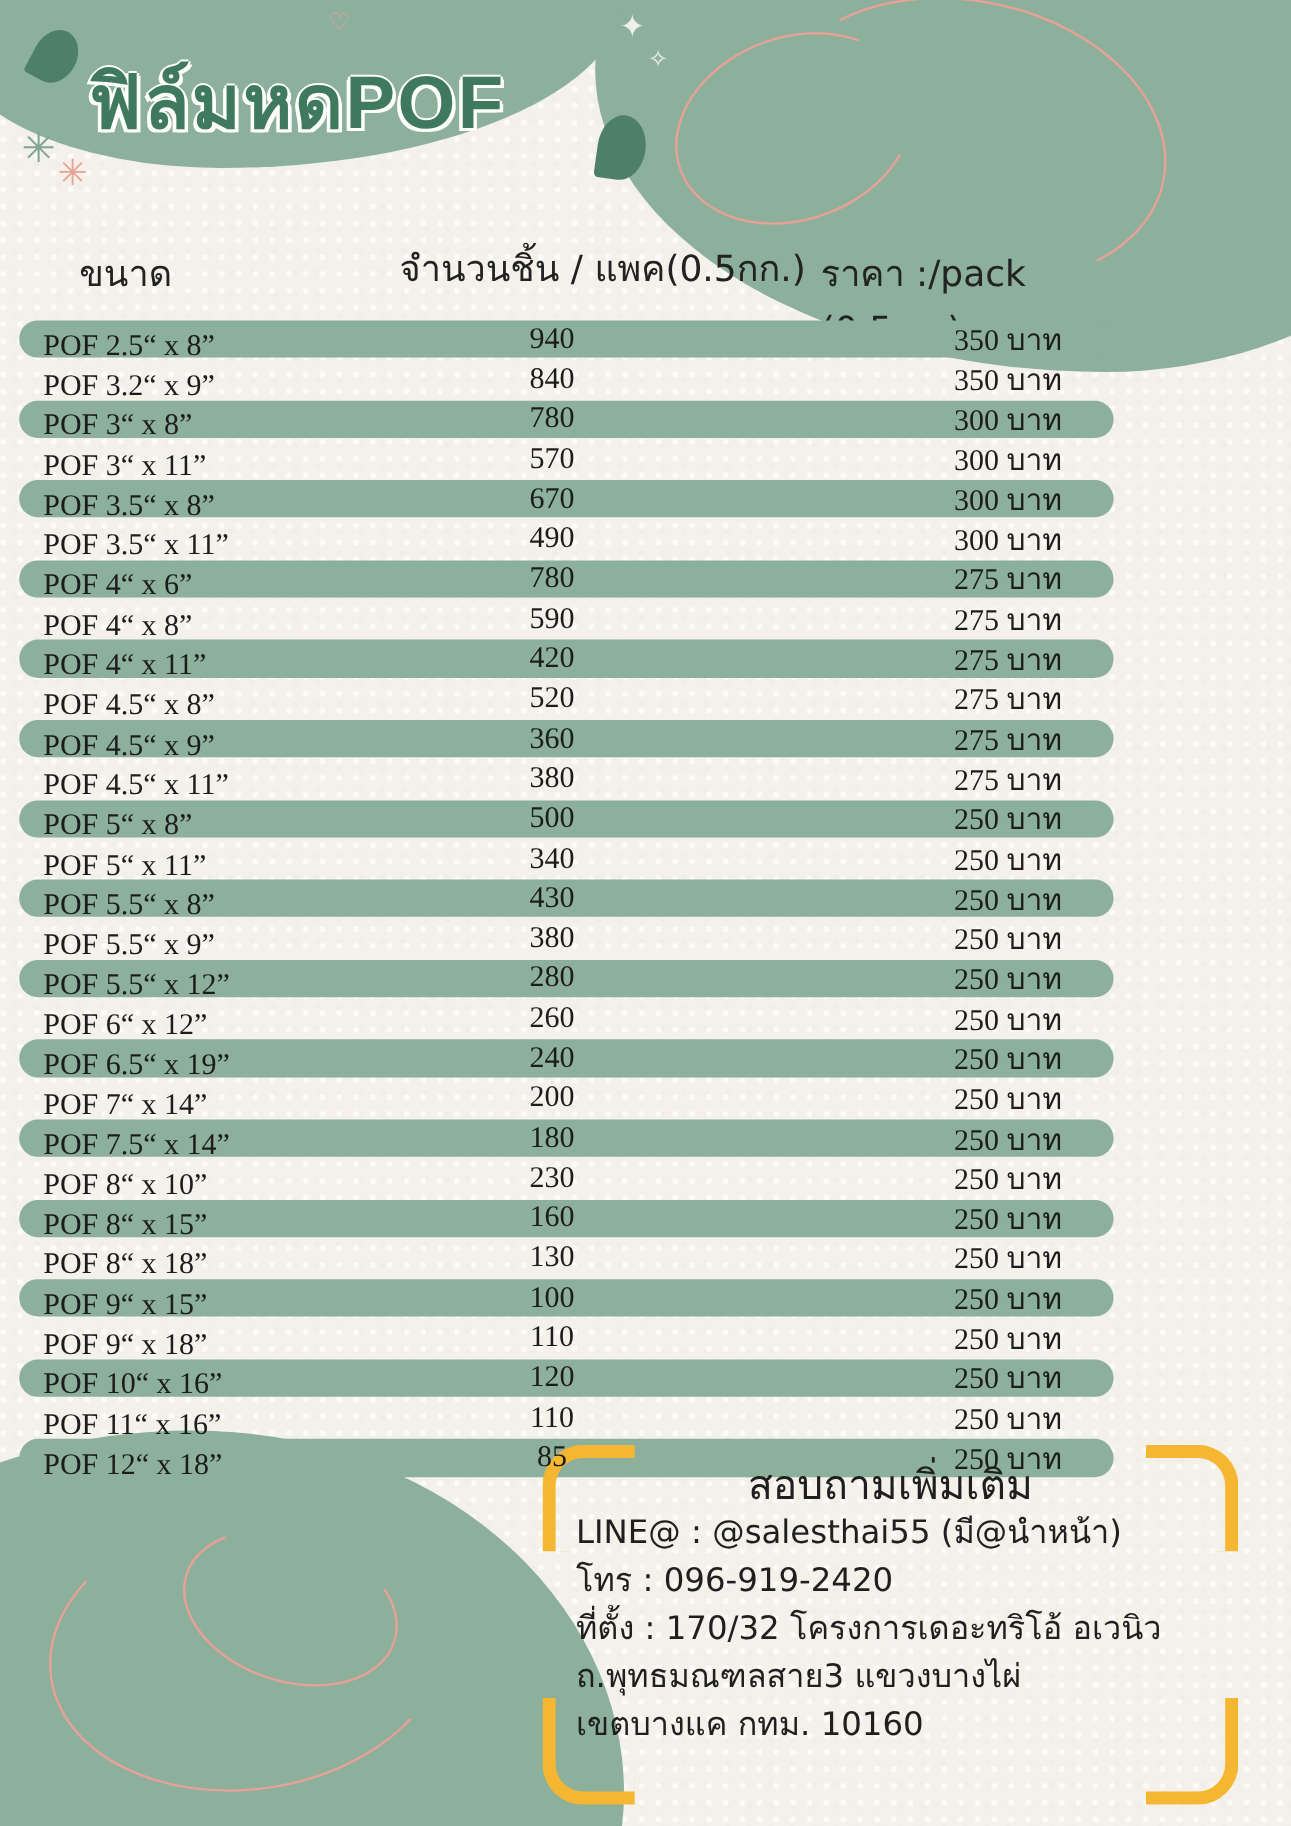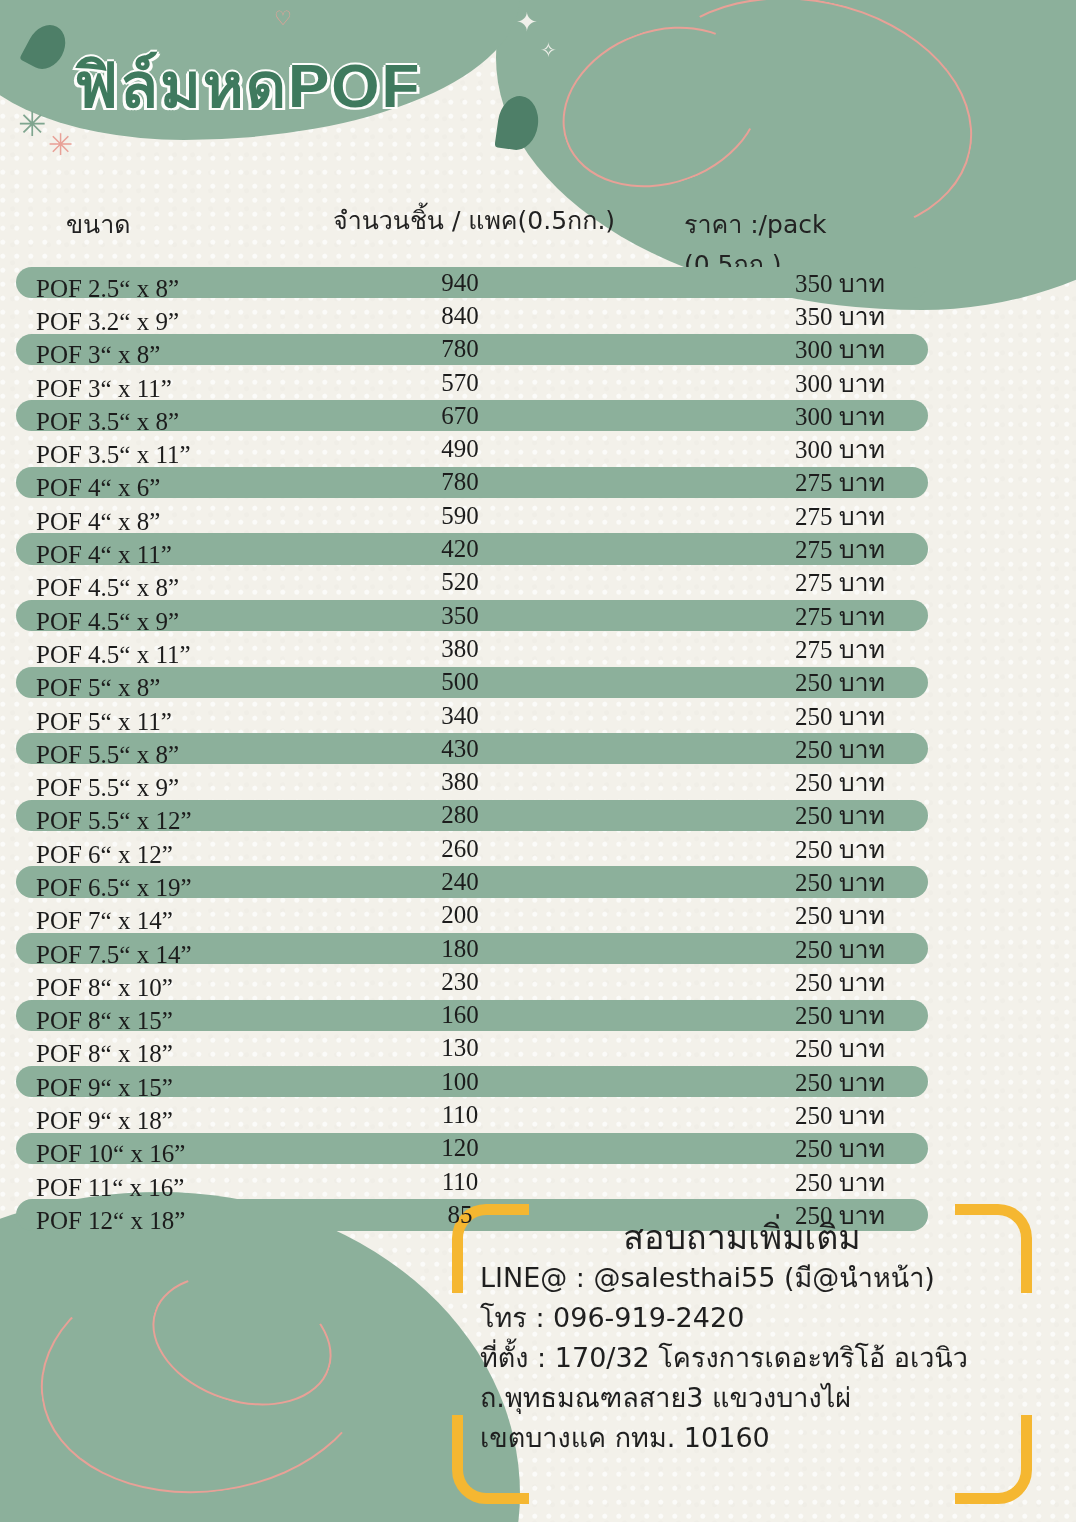--- a/index.html
+++ b/index.html
@@ -109,21 +109,21 @@
   }
 
   
   .col-headers {
     position: absolute;
     top: 200px;
     left: 0;
     width: 860px;
     height: 46px;
     font-family: "DejaVu Sans", sans-serif;
-    font-size: 25px;
+    font-size: 30px;
     color: #222;
   }
   .ch-size   { position: absolute; left: 66px;  top: 4px; }
   .ch-qty    { position: absolute; left: 310px; top: 0px; margin-left: 23px; }
   .ch-price  { position: absolute; left: 684px; top: 4px; }
 
   
   .table {
     position: absolute;
     top: 266px;
@@ -291,21 +291,21 @@
         <div class="cell c-qty">420</div>
         <div class="cell c-price">275 บาท</div>
       </div>
       <div class="row">
         <div class="cell c-size">POF 4.5“ x 8”</div>
         <div class="cell c-qty">520</div>
         <div class="cell c-price">275 บาท</div>
       </div>
       <div class="row alt">
         <div class="cell c-size">POF 4.5“ x 9”</div>
-        <div class="cell c-qty">350</div>
+        <div class="cell c-qty">360</div>
         <div class="cell c-price">275 บาท</div>
       </div>
       <div class="row">
         <div class="cell c-size">POF 4.5“ x 11”</div>
         <div class="cell c-qty">380</div>
         <div class="cell c-price">275 บาท</div>
       </div>
       <div class="row alt">
         <div class="cell c-size">POF 5“ x 8”</div>
         <div class="cell c-qty">500</div>

